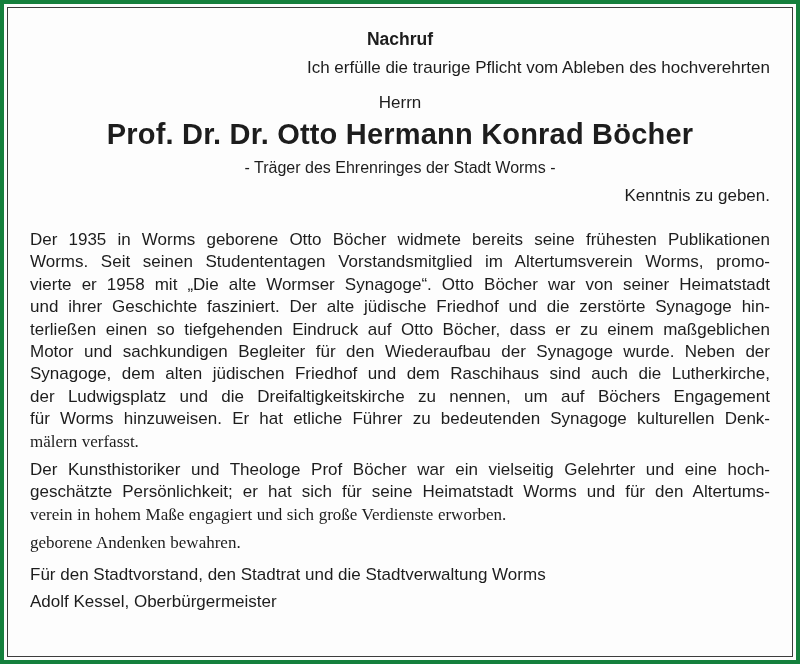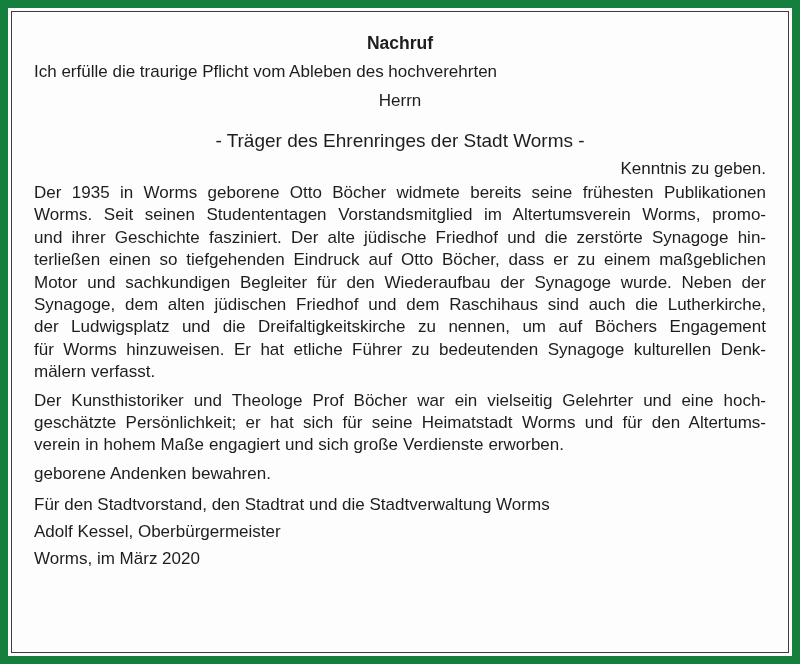--- a/index.html
+++ b/index.html
@@ -6,21 +6,21 @@
     margin: 0;
     padding: 0;
     background: #e9e9e9;
   }
   .page {
     position: relative;
     width: 800px;
     height: 664px;
     box-sizing: border-box;
     background: #fdfdfd;
-    border: 8px solid #15803d;
+    border: 4px solid #15803d;
     font-family: "Liberation Sans", "DejaVu Sans", sans-serif;
     color: #1d1d1d;
     overflow: hidden;
   }
   .inner-frame {
     position: absolute;
     inset: 3px;
     border: 1.5px solid #3d3d3d;
     pointer-events: none;
   }
@@ -31,68 +31,69 @@
     height: 100%;
     padding: 22px 26px 0 26px;
   }
   .title {
     text-align: center;
     font-weight: bold;
     font-size: 17.5px;
     line-height: 26px;
   }
   .intro-line {
-    text-align: left;
+    text-align: right;
     font-size: 17px;
     line-height: 26px;
     margin-top: 3px;
   }
   .salutation {
     text-align: center;
     font-size: 17px;
     line-height: 26px;
-    margin-top: 3px;
+    margin-top: 9px;
   }
   .deceased-name {
     text-align: center;
     font-weight: bold;
     font-size: 29px;
     line-height: 36px;
     letter-spacing: 0.2px;
     margin-top: 0;
   }
   .honor-line {
     text-align: center;
-    font-size: 19px;
+    font-size: 16px;
     line-height: 26px;
-    margin-top: 14px;
+    margin-top: 3px;
   }
   .closing-intro {
     text-align: right;
     font-size: 17px;
     line-height: 26px;
     margin-top: 2px;
   }
   .body-paragraphs {
-    margin-top: 0;
+    margin-top: 20px;
   }
   .para {
     margin: 0 0 6px 0;
   }
   .para:nth-child(3) { margin-bottom: 5px; }
   .pline {
     font-size: 17px;
     line-height: 22.4px;
     text-align: justify;
     text-align-last: justify;
     white-space: normal;
     word-spacing: 0.3px;
   }
   .pline.last {
     text-align-last: left;
+    font-family: Liberation Serif, serif;
   }
   .signature-block {
     margin-top: 6px;
   }
   .sig-line {
     text-align: left;
     font-size: 17px;
     line-height: 27px;
   }
 </style>
@@ -102,29 +103,31 @@
 <div class="page">
   <div class="inner-frame"></div>
   <div class="content">
 
     <div class="title">Nachruf</div>
 
     <div class="intro-line">Ich erfülle die traurige Pflicht vom Ableben des hochverehrten</div>
 
     <div class="salutation">Herrn</div>
 
+    <div class="deceased-name">Prof. Dr. Dr. Otto Hermann Konrad Böcher</div>
 
     <div class="honor-line">- Träger des Ehrenringes der Stadt Worms -</div>
 
     <div class="closing-intro">Kenntnis zu geben.</div>
 
     <div class="body-paragraphs">
         <div class="para">
           <div class="pline">Der 1935 in Worms geborene Otto Böcher widmete bereits seine frühesten Publikationen</div>
           <div class="pline">Worms. Seit seinen Studententagen Vorstandsmitglied im Altertumsverein Worms, promo-</div>
+          <div class="pline">vierte er 1958 mit „Die alte Wormser Synagoge“. Otto Böcher war von seiner Heimatstadt</div>
           <div class="pline">und ihrer Geschichte fasziniert. Der alte jüdische Friedhof und die zerstörte Synagoge hin-</div>
           <div class="pline">terließen einen so tiefgehenden Eindruck auf Otto Böcher, dass er zu einem maßgeblichen</div>
           <div class="pline">Motor und sachkundigen Begleiter für den Wiederaufbau der Synagoge wurde. Neben der</div>
           <div class="pline">Synagoge, dem alten jüdischen Friedhof und dem Raschihaus sind auch die Lutherkirche,</div>
           <div class="pline">der Ludwigsplatz und die Dreifaltigkeitskirche zu nennen, um auf Böchers Engagement</div>
           <div class="pline">für Worms hinzuweisen. Er hat etliche Führer zu bedeutenden Synagoge kulturellen Denk-</div>
           <div class="pline last">mälern verfasst.</div>
         </div>
         <div class="para">
           <div class="pline">Der Kunsthistoriker und Theologe Prof Böcher war ein vielseitig Gelehrter und eine hoch-</div>
@@ -132,17 +135,16 @@
           <div class="pline last">verein in hohem Maße engagiert und sich große Verdienste erworben.</div>
         </div>
         <div class="para">
           <div class="pline last">geborene Andenken bewahren.</div>
         </div>
       </div>
 
     <div class="signature-block">
         <div class="sig-line">Für den Stadtvorstand, den Stadtrat und die Stadtverwaltung Worms</div>
         <div class="sig-line">Adolf Kessel, Oberbürgermeister</div>
-        <div class="sig-line">Worms, im März 2020</div>
       </div>
 
   </div>
 </div>
 
 </body></html>

